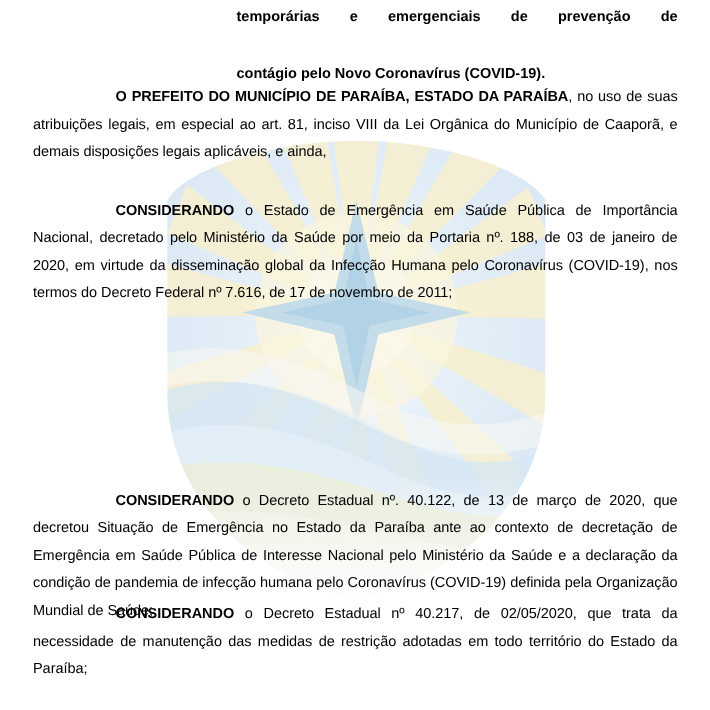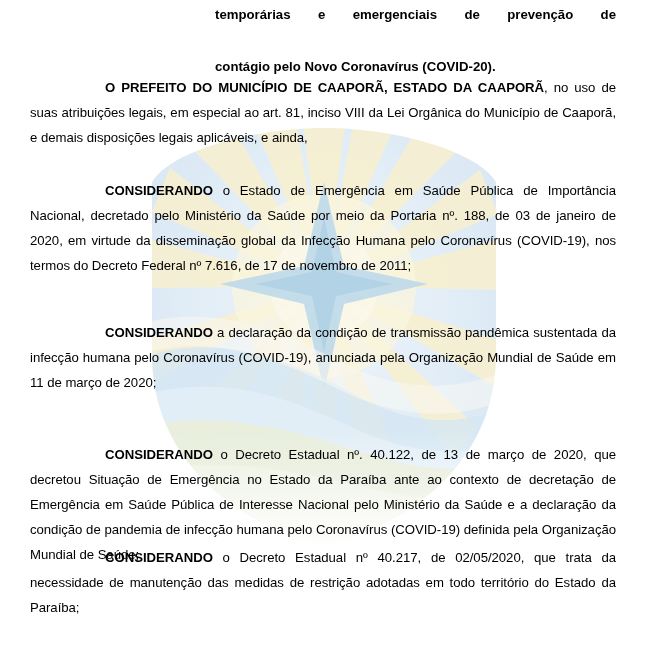--- a/index.html
+++ b/index.html
@@ -182,34 +182,31 @@
       </g>
 
       <rect x="0" y="0" width="352" height="424" fill="url(#fadeOut)"></rect>
     </svg>
   </div>
 
   <div id="content">
 
     <div id="ementa">
       <span class="l1">temporárias e emergenciais de prevenção de</span>
-      <span class="l2">contágio pelo Novo Coronavírus (COVID-20).</span>
+      <span class="l2">contágio pelo Novo Coronavírus (COVID-19).</span>
     </div>
 
     <div class="para" id="preamble">
-      <span class="indent"></span><b>O PREFEITO DO MUNICÍPIO DE CAAPORÃ, ESTADO DA CAAPORÃ</b><span>, no uso de suas atribuições legais, em especial ao art. 81, inciso VIII da Lei Orgânica do Município de Caaporã, e demais disposições legais aplicáveis, e ainda,</span>
+      <span class="indent"></span><b>O PREFEITO DO MUNICÍPIO DE PARAÍBA, ESTADO DA PARAÍBA</b><span>, no uso de suas atribuições legais, em especial ao art. 81, inciso VIII da Lei Orgânica do Município de Caaporã, e demais disposições legais aplicáveis, e ainda,</span>
     </div>
 
     <div class="para" id="p-cons-1">
       <span class="indent"></span><b>CONSIDERANDO</b><span> o Estado de Emergência em Saúde Pública de Importância Nacional, decretado pelo Ministério da Saúde por meio da Portaria nº. 188, de 03 de janeiro de 2020, em virtude da disseminação global da Infecção Humana pelo Coronavírus (COVID-19), nos termos do Decreto Federal nº 7.616, de 17 de novembro de 2011;</span>
     </div>
 
-    <div class="para" id="p-cons-2">
-      <span class="indent"></span><b>CONSIDERANDO</b><span> a declaração da condição de transmissão pandêmica sustentada da infecção humana pelo Coronavírus (COVID-19), anunciada pela Organização Mundial de Saúde em 11 de março de 2020;</span>
-    </div>
 
     <div class="para" id="p-cons-3">
       <span class="indent"></span><b>CONSIDERANDO</b><span> o Decreto Estadual nº. 40.122, de 13 de março de 2020, que decretou Situação de Emergência no Estado da Paraíba ante ao contexto de decretação de Emergência em Saúde Pública de Interesse Nacional pelo Ministério da Saúde e a declaração da condição de pandemia de infecção humana pelo Coronavírus (COVID-19) definida pela Organização Mundial de Saúde;</span>
     </div>
 
     <div class="para" id="p-cons-4">
       <span class="indent"></span><b>CONSIDERANDO</b><span> o Decreto Estadual  nº 40.217, de 02/05/2020, que trata da necessidade de manutenção das medidas de restrição adotadas em todo território do Estado da Paraíba;</span>
     </div>
 
 

